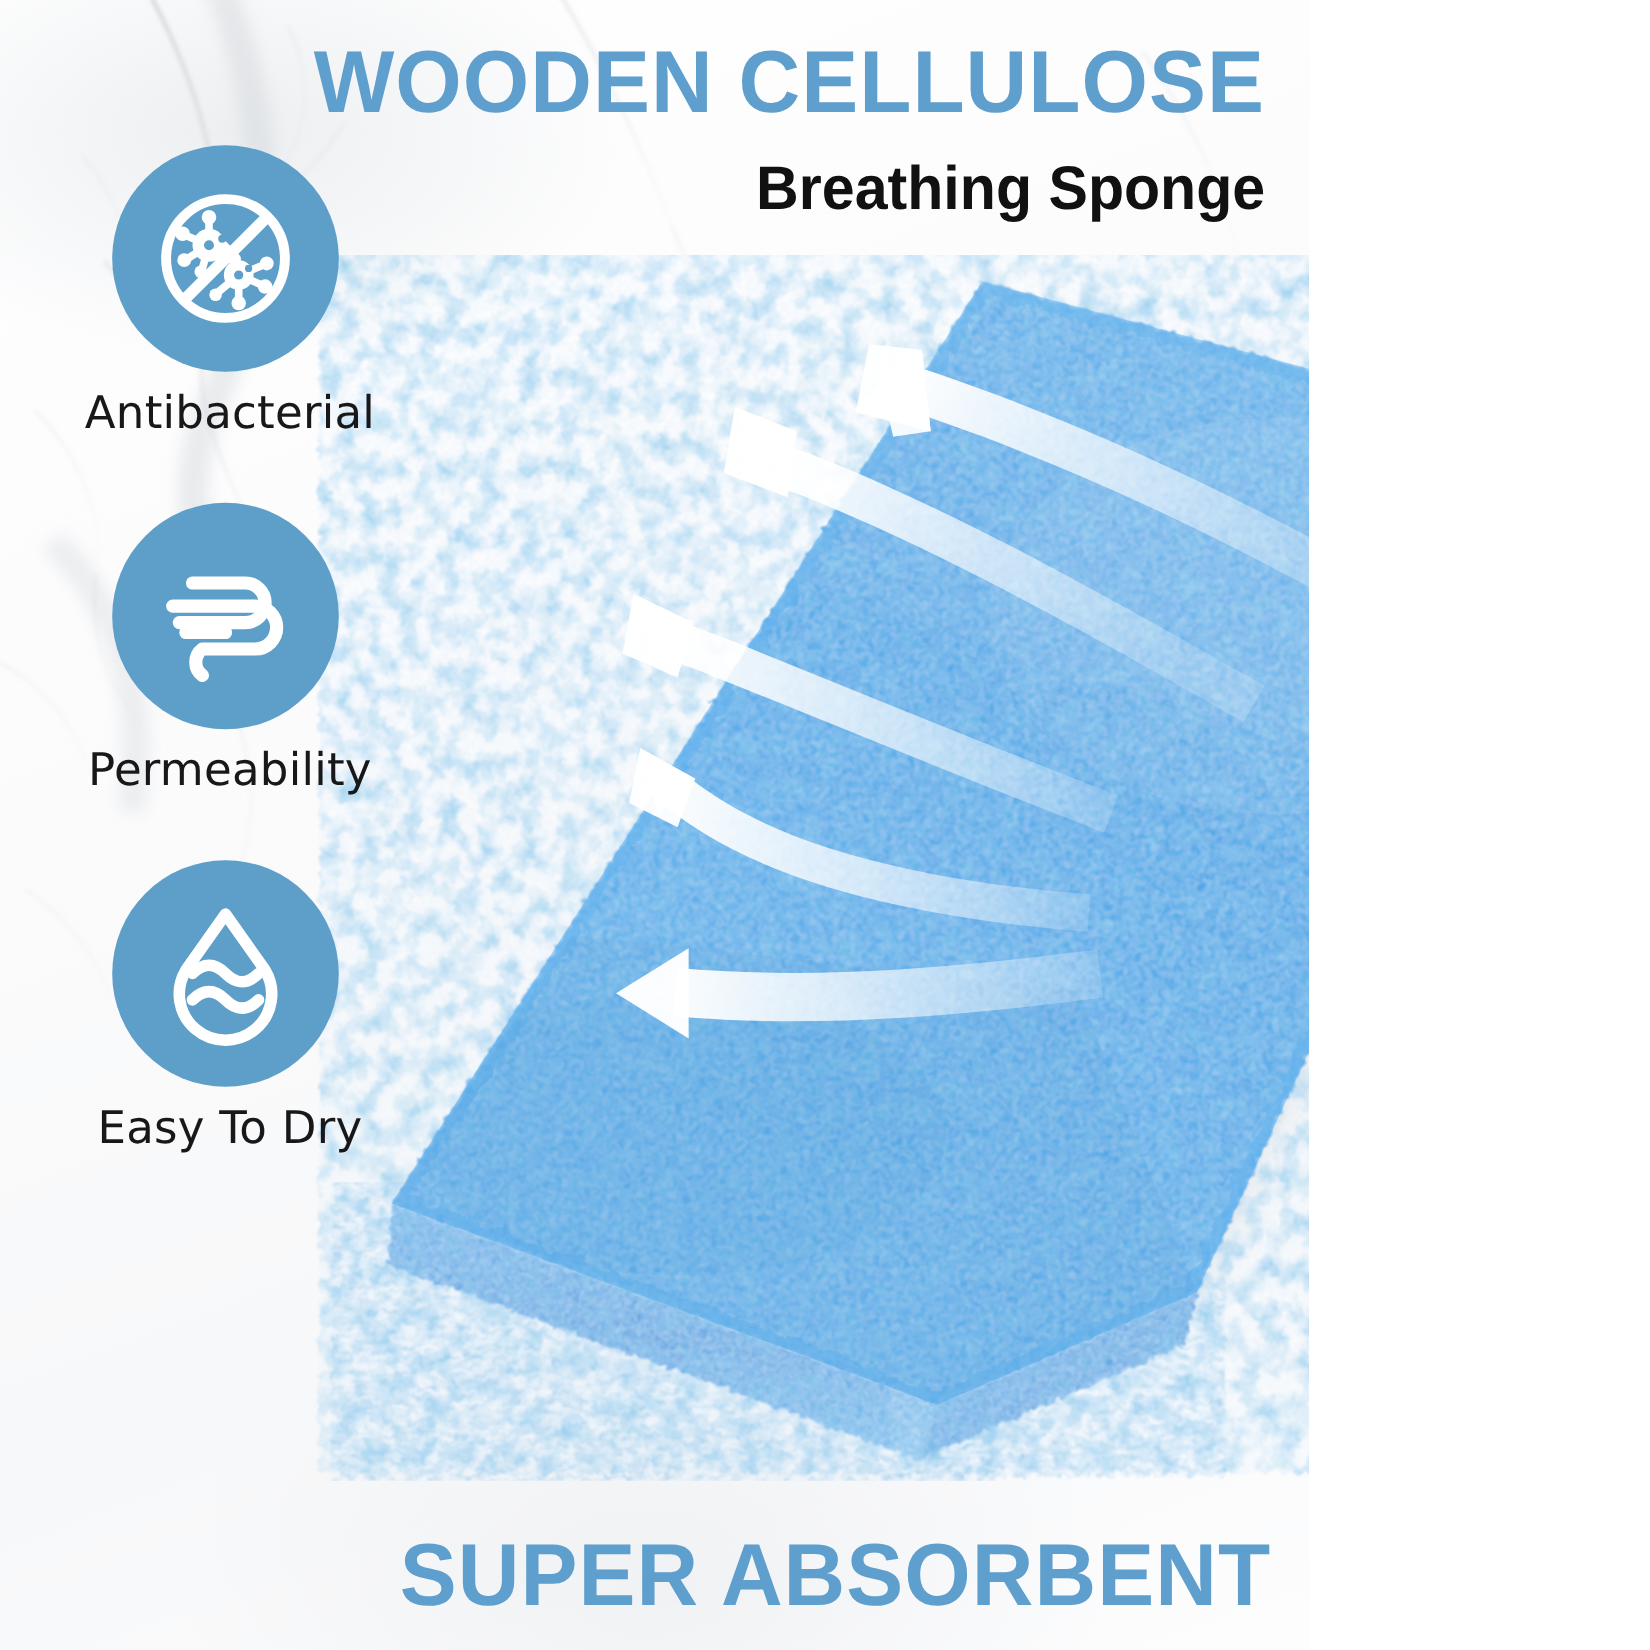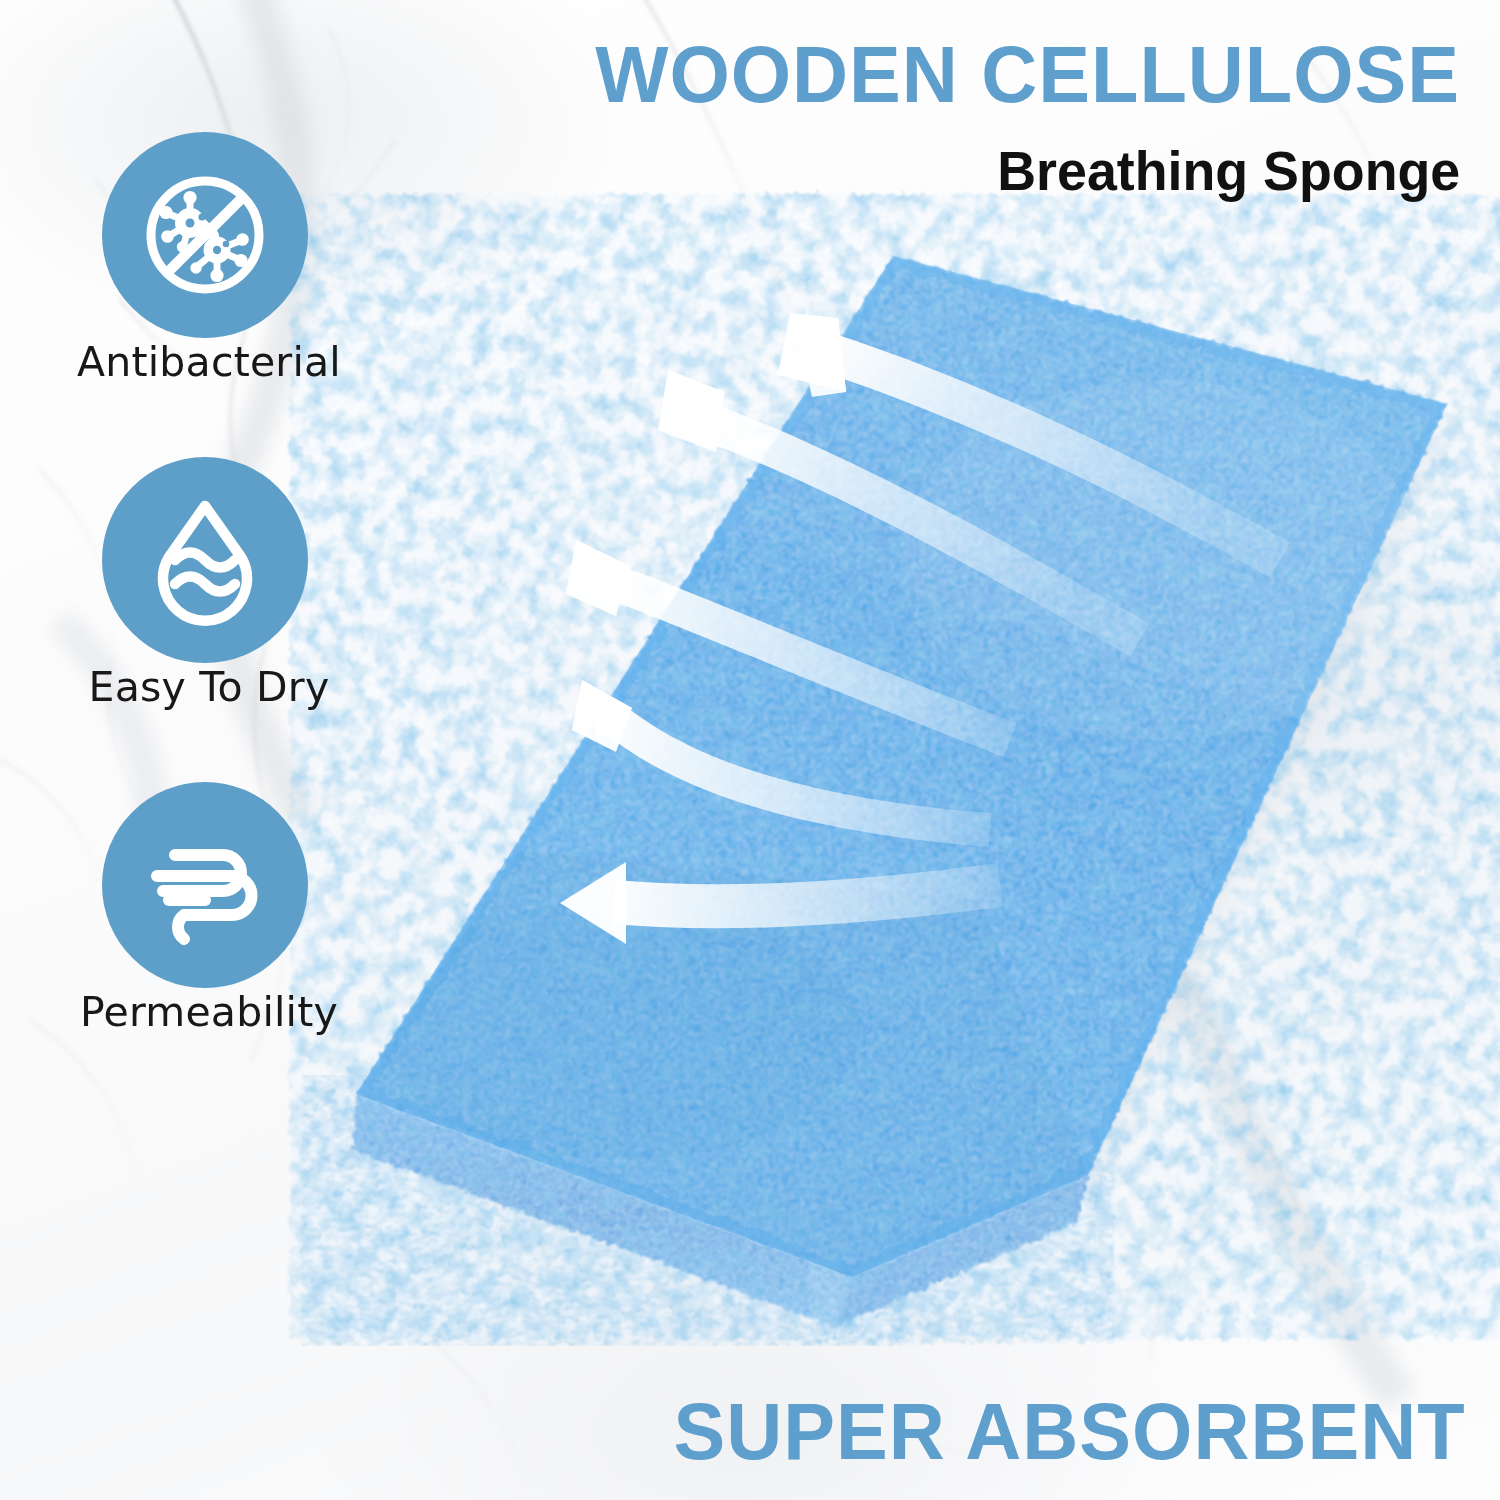--- a/index.html
+++ b/index.html
@@ -2,21 +2,21 @@
 <html><head>
 <meta charset="utf-8">
 <style>
   html, body {
     margin: 0;
     padding: 0;
     background: #ffffff;
   }
   #stage {
     position: relative;
-    width: 1500px;
+    width: 1190px;
     height: 1500px;
     overflow: hidden;
     font-family: "Liberation Sans", sans-serif;
     background: #fdfdfd;
   }
 
   
   #marble-bg {
     position: absolute;
     inset: 0;
@@ -93,21 +93,21 @@
     height: 206px;
     border-radius: 50%;
     background: #5d9fc8;
     margin-left: 36px;
     display: flex;
     align-items: center;
     justify-content: center;
   }
   .feature-icon svg { display: block; }
   .feature-label {
-    margin-top: 0;
+    margin-top: 13px;
     font-size: 41px;
     font-weight: 400;
     color: #181818;
     text-align: center;
     width: 286px;
     letter-spacing: 0.2px;
     font-family: "DejaVu Sans", sans-serif;
   }
 </style>
 </head>
@@ -352,39 +352,39 @@
 
           <line x1="25" y1="75" x2="75" y2="25" stroke="#ffffff" stroke-width="7" stroke-linecap="round"></line>
         </svg>
       </div>
       <div class="feature-label">Antibacterial</div>
     </div>
 
     <div class="feature">
       <div class="feature-icon">
         <svg width="150" height="150" viewBox="0 0 100 100">
+          <g fill="none" stroke="#ffffff" stroke-width="8" stroke-linecap="round" stroke-linejoin="round">
+            <path d="M30 30 H62 A12 12 0 0 1 62 54 H22"></path>
+            <path d="M18 44 H68 A13 13 0 0 1 68 70 H36 A10 10 0 0 0 36 86"></path>
+            <path d="M26 60 H50"></path>
+          </g>
+        </svg>
+      </div>
+      <div class="feature-label">Permeability</div>
+    </div>
+
+    <div class="feature">
+      <div class="feature-icon">
+        <svg width="150" height="150" viewBox="0 0 100 100">
           <g fill="none" stroke="#ffffff" stroke-width="7" stroke-linecap="round" stroke-linejoin="round">
             <path d="M50 14 L74 48 A28 28 0 1 1 26 48 Z" stroke-dasharray="0"></path>
             <path d="M30 50 q10 -10 20 0 t20 0"></path>
             <path d="M30 66 q10 -10 20 0 t20 0"></path>
           </g>
         </svg>
       </div>
       <div class="feature-label">Easy To Dry</div>
     </div>
 
-    <div class="feature">
-      <div class="feature-icon">
-        <svg width="150" height="150" viewBox="0 0 100 100">
-          <g fill="none" stroke="#ffffff" stroke-width="8" stroke-linecap="round" stroke-linejoin="round">
-            <path d="M30 30 H62 A12 12 0 0 1 62 54 H22"></path>
-            <path d="M18 44 H68 A13 13 0 0 1 68 70 H36 A10 10 0 0 0 36 86"></path>
-            <path d="M26 60 H50"></path>
-          </g>
-        </svg>
-      </div>
-      <div class="feature-label">Permeability</div>
-    </div>
-
 
   </div>
 
 </div>
 
 </body></html>

